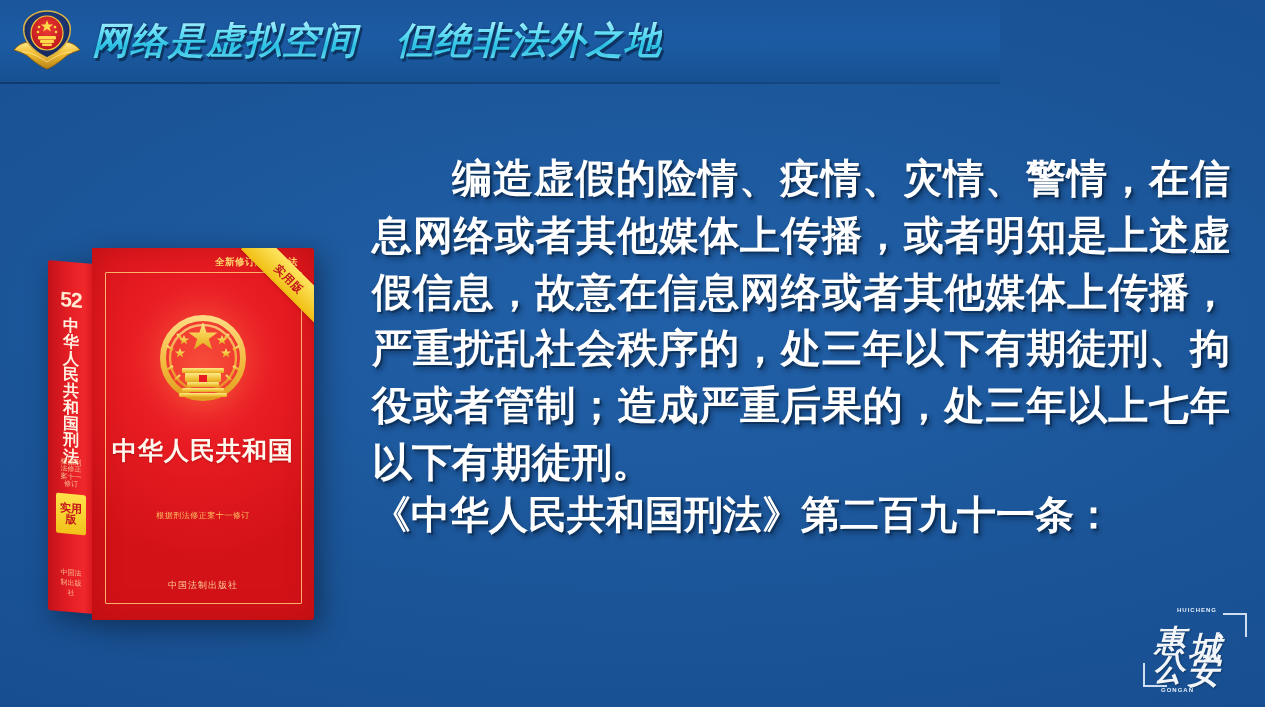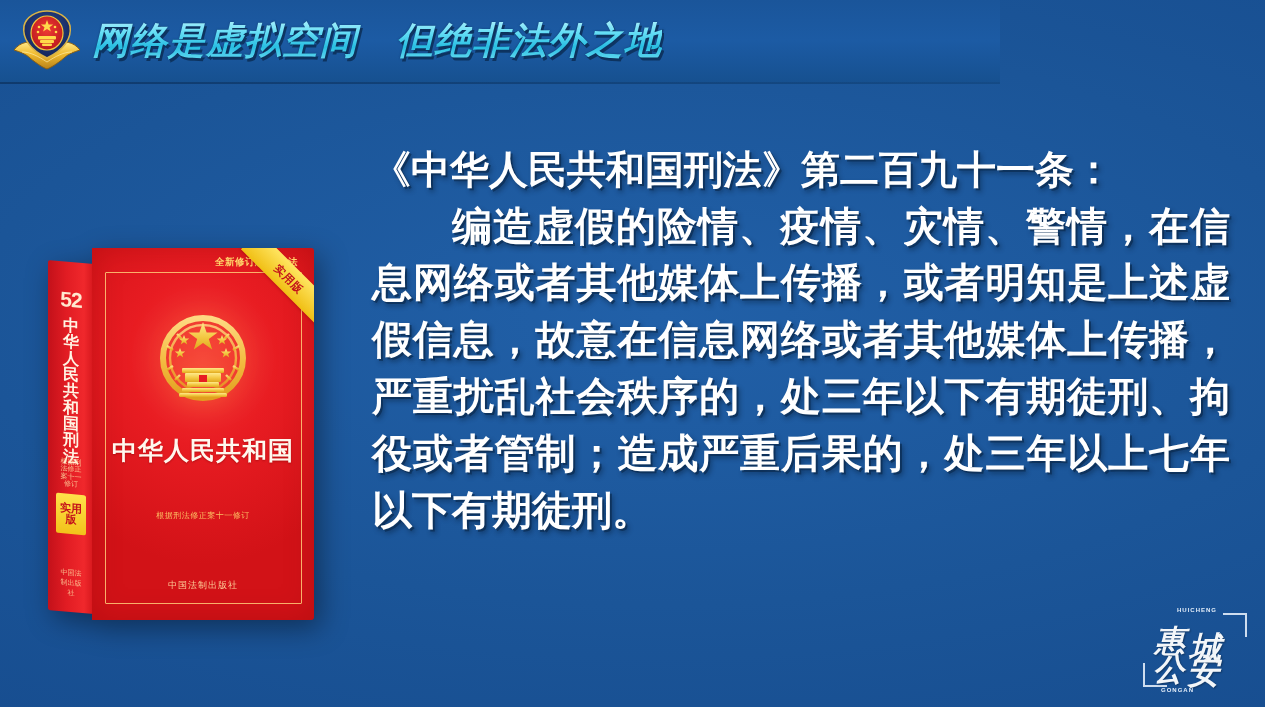--- a/index.html
+++ b/index.html
@@ -444,22 +444,22 @@
         </svg>
       </div>
 
       <div class="cover-main-title">中华人民共和国</div>
       <div class="cover-note">根据刑法修正案十一修订</div>
       <div class="cover-pub">中国法制出版社</div>
     </div>
   </div>
 
   <div id="law-text">
+    <div id="law-body">编造虚假的险情、疫情、灾情、警情，在信息网络或者其他媒体上传播，或者明知是上述虚假信息，故意在信息网络或者其他媒体上传播，严重扰乱社会秩序的，处三年以下有期徒刑、拘役或者管制；造成严重后果的，处三年以上七年以下有期徒刑。</div>
     <div id="law-title">《中华人民共和国刑法》第二百九十一条：</div>
-    <div id="law-body">编造虚假的险情、疫情、灾情、警情，在信息网络或者其他媒体上传播，或者明知是上述虚假信息，故意在信息网络或者其他媒体上传播，严重扰乱社会秩序的，处三年以下有期徒刑、拘役或者管制；造成严重后果的，处三年以上七年以下有期徒刑。</div>
   </div>
 
   <div id="watermark">
     <div class="wm-bracket wm-tr"></div>
     <div class="wm-bracket wm-bl"></div>
     <div class="wm-pinyin-top">HUICHENG</div>
     <div class="wm-chars">
       <span class="wm-c wm-c1">惠</span>
       <span class="wm-c wm-c2">城</span>
       <span class="wm-c wm-c3">公</span>

